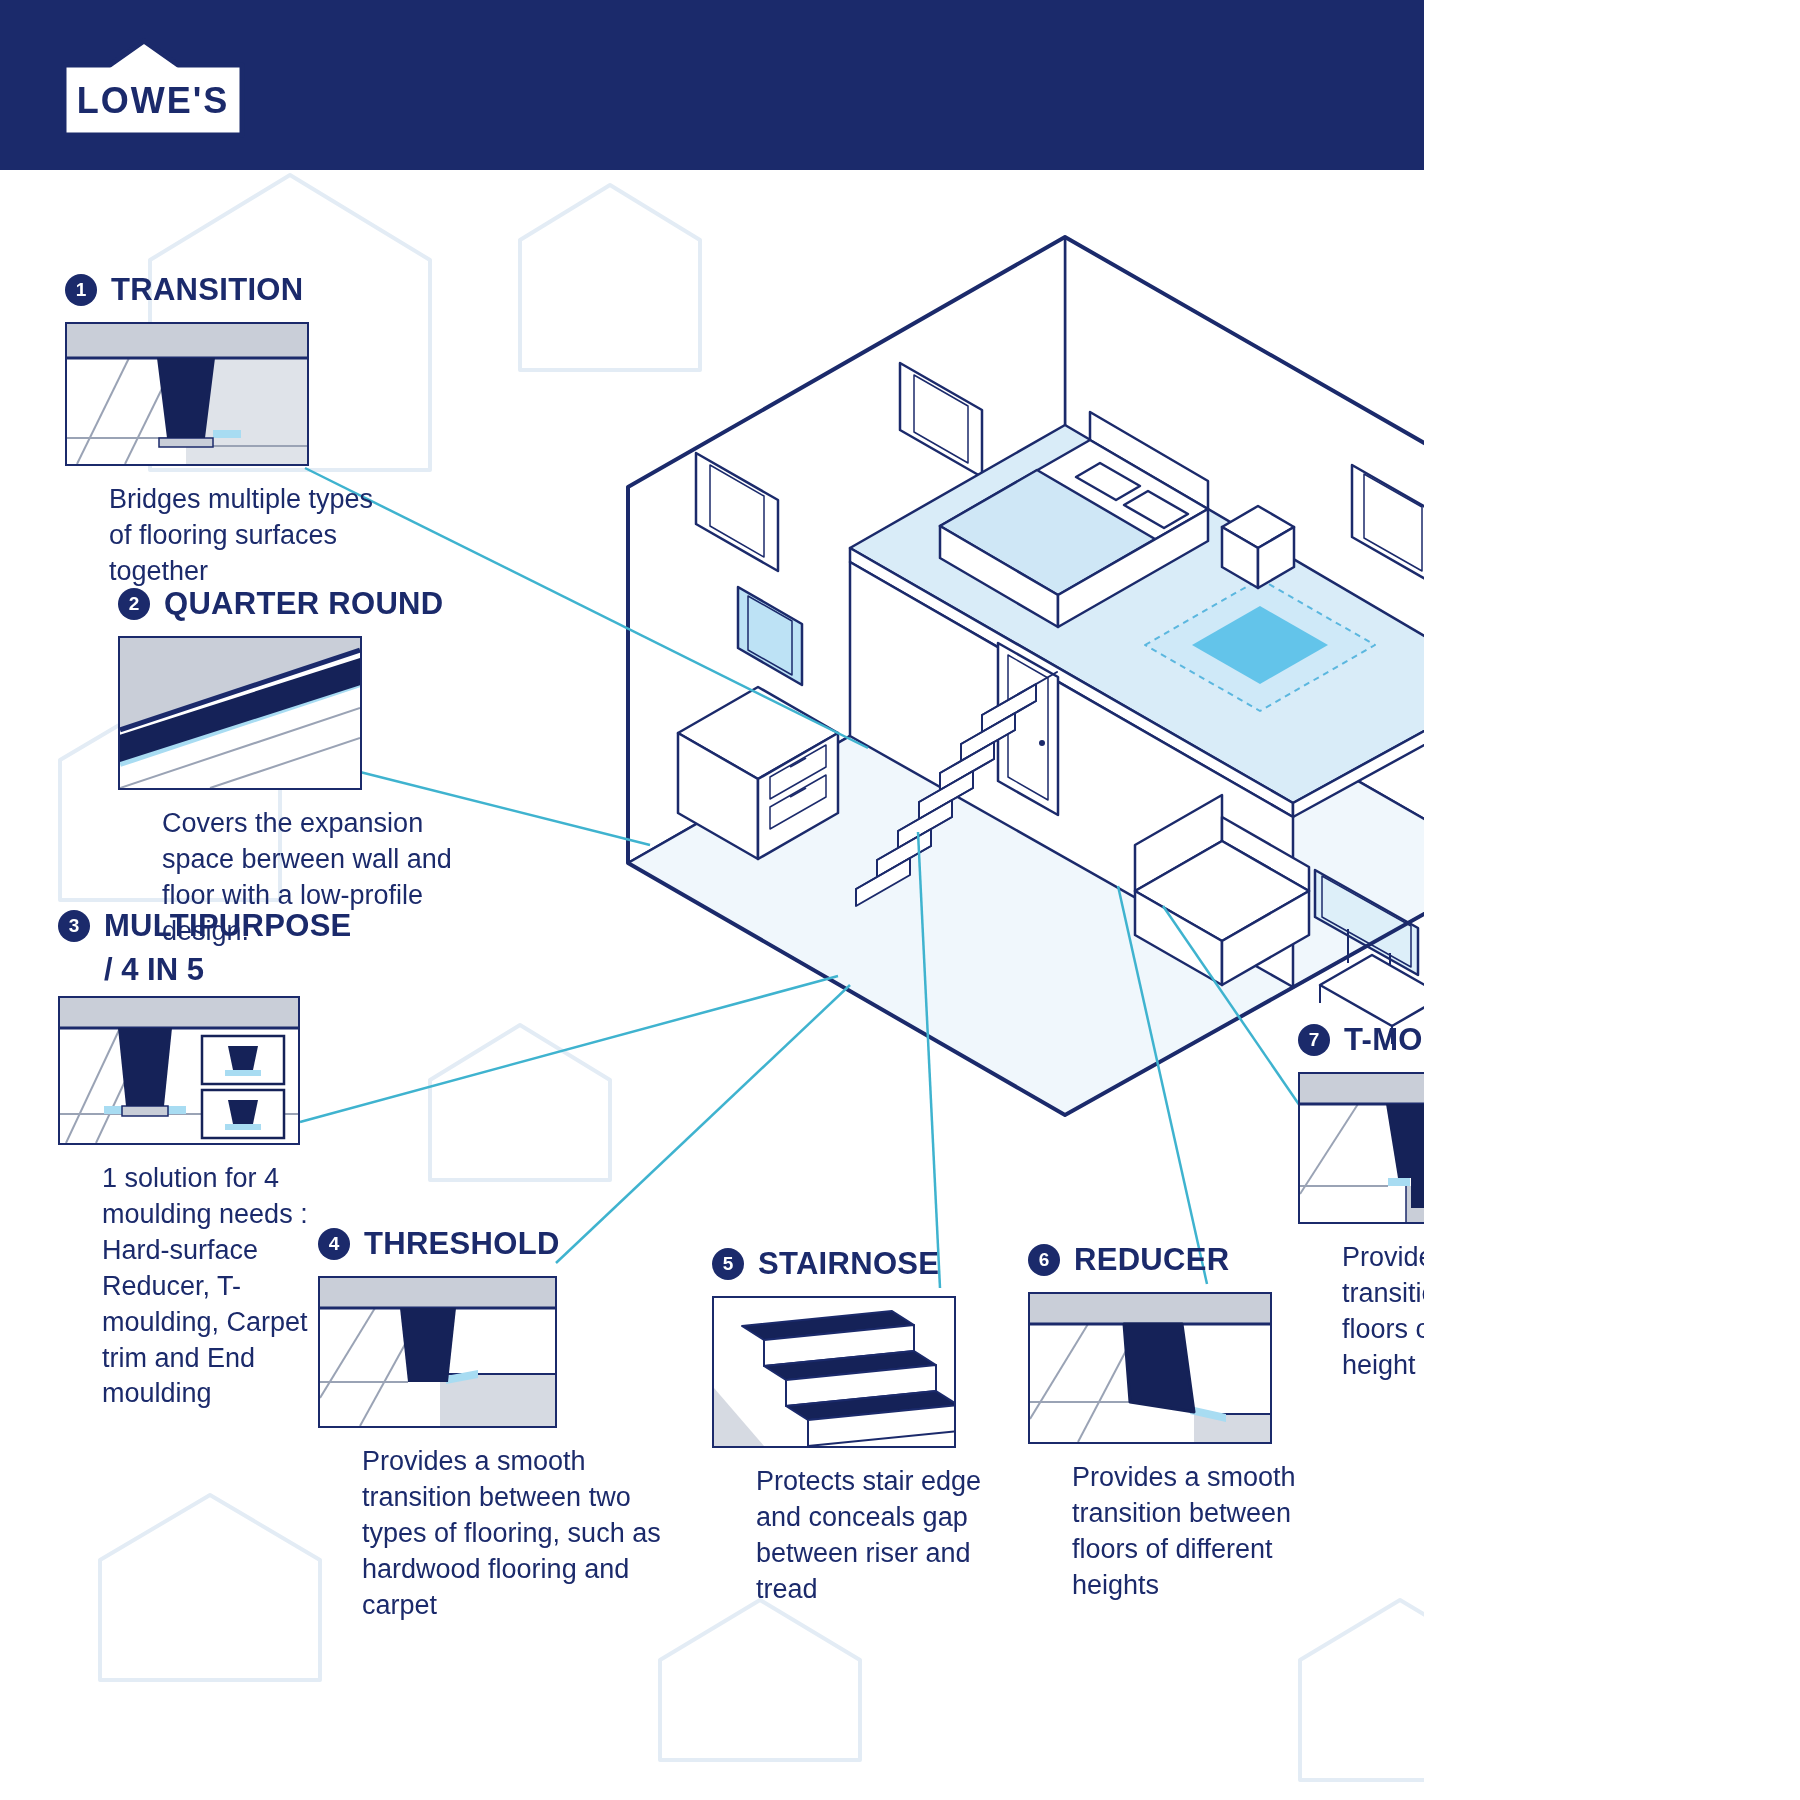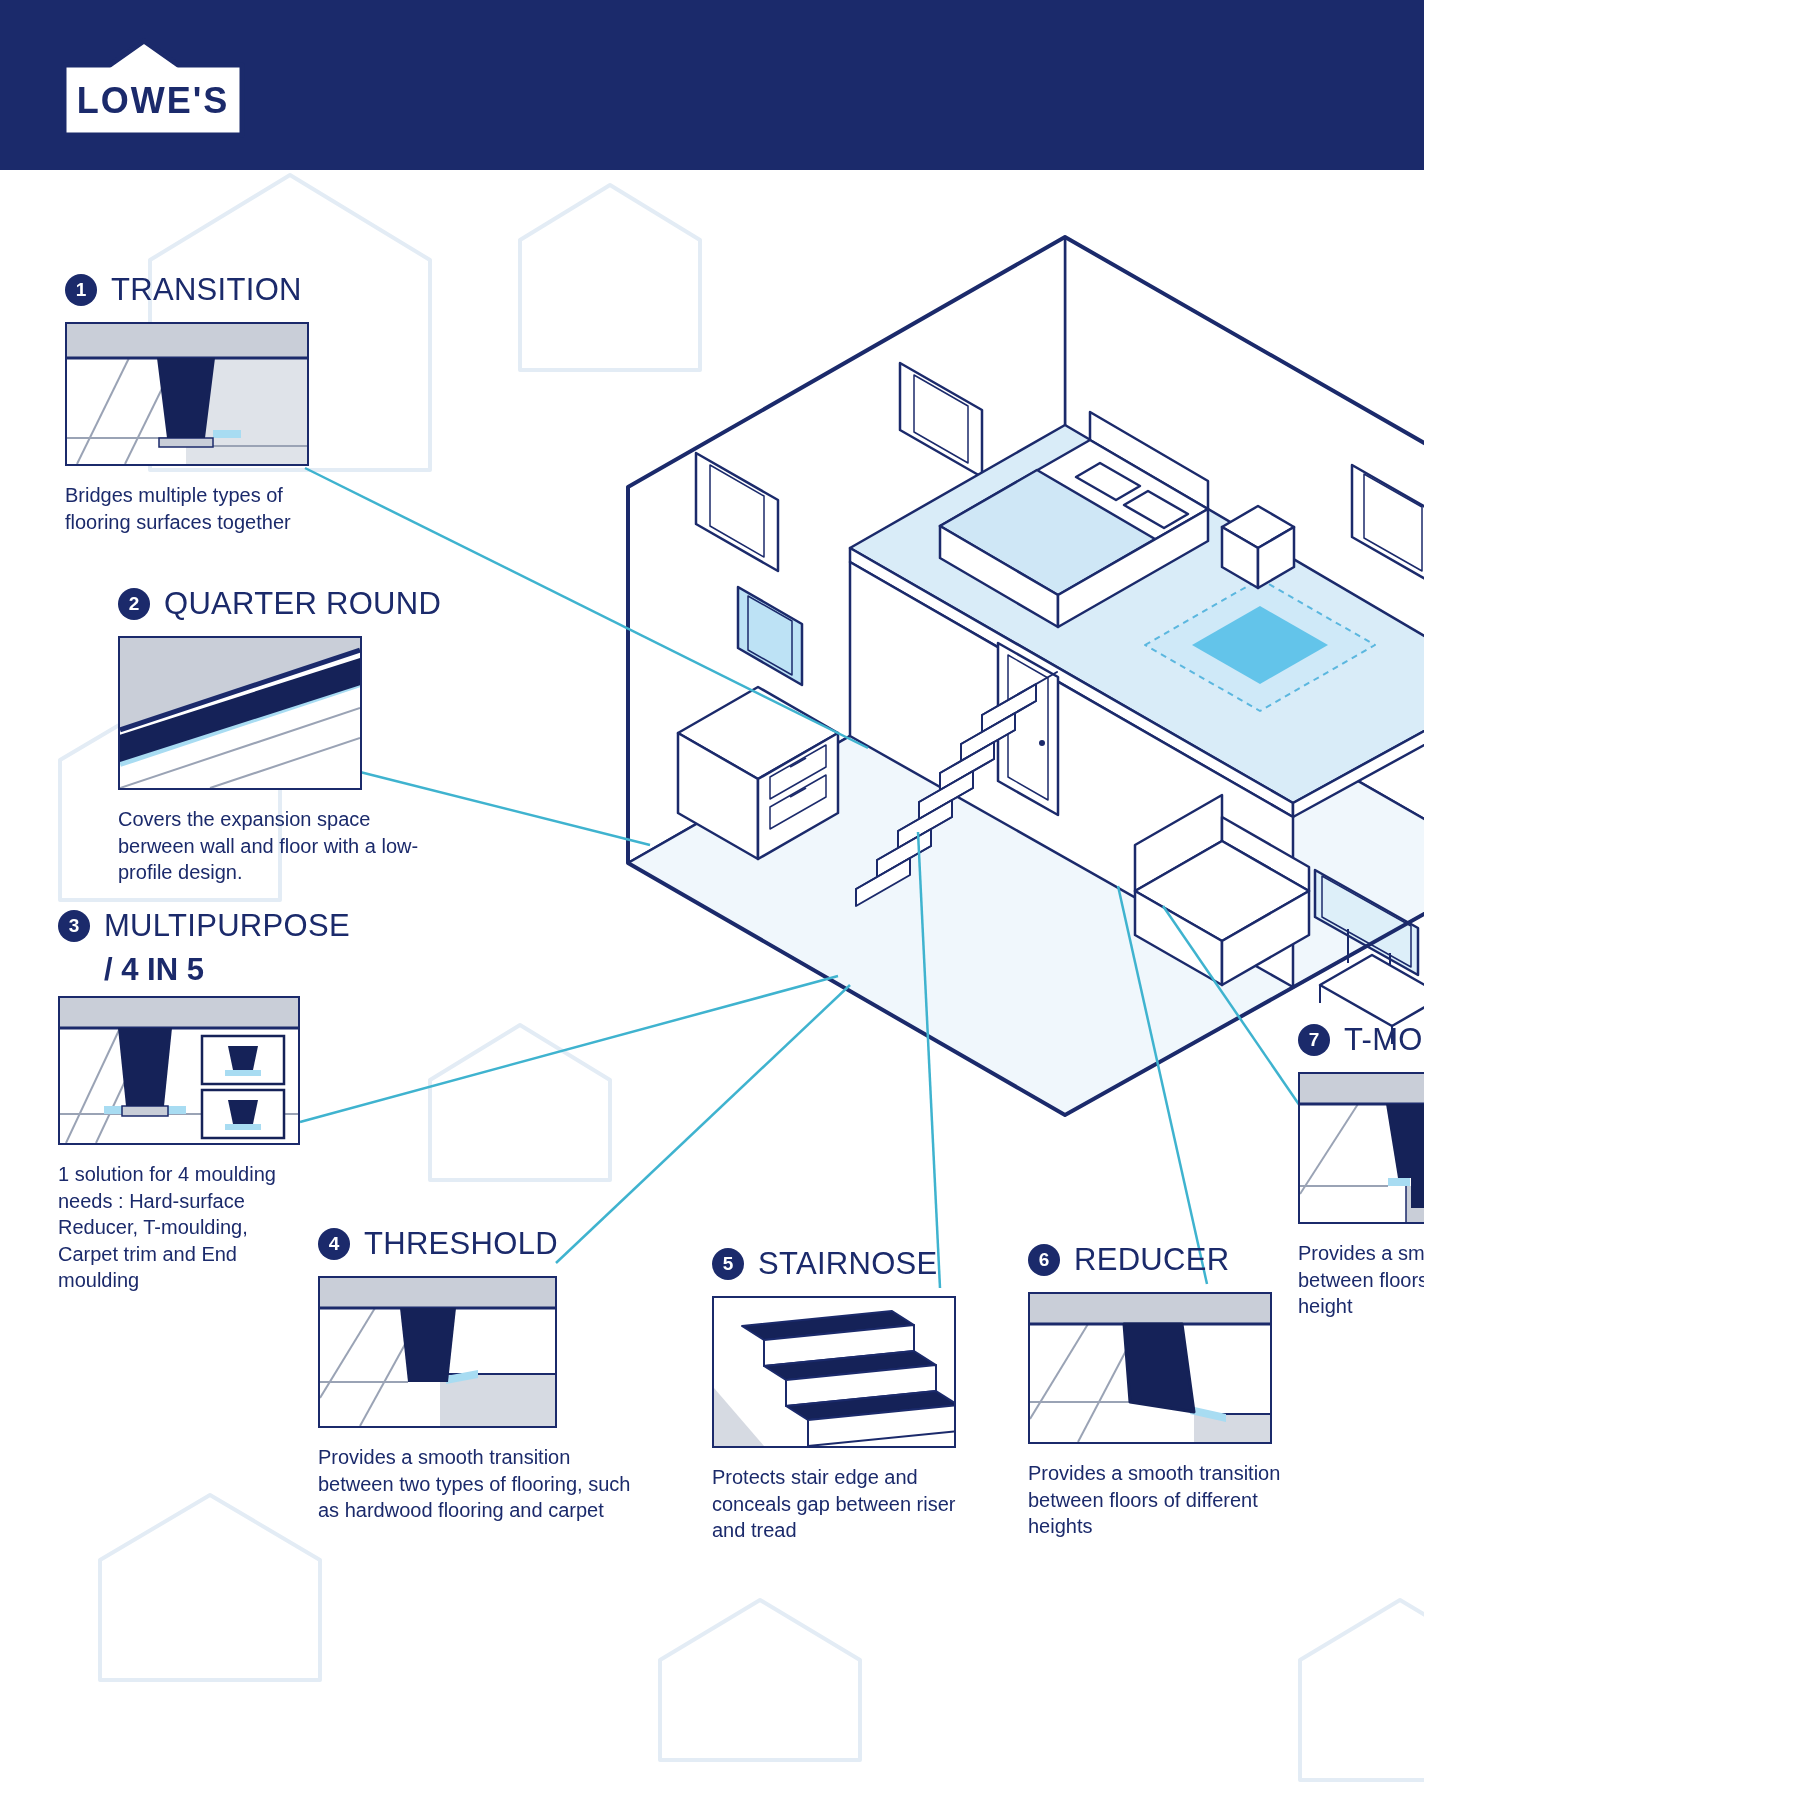--- a/index.html
+++ b/index.html
@@ -9,24 +9,24 @@
   .app-header{position:absolute;left:0;top:0;width:1800px;height:170px;background:#1B2A6B;
         display:flex;align-items:center;z-index:6;}
   .logo{margin-left:58px;flex:0 0 auto;}
   .page-title{margin:0 0 0 92px;font-size:58px;font-weight:bold;color:#ffffff;letter-spacing:.5px;}
   .house-wrap{position:absolute;left:600px;top:215px;width:945px;height:945px;z-index:1;}
   .connectors{position:absolute;left:0;top:0;z-index:2;}
   .callout{position:absolute;z-index:3;}
   .callout-header{display:flex;align-items:center;gap:14px;margin-bottom:14px;}
   .badge{width:32px;height:32px;border-radius:50%;background:#1B2A6B;color:#fff;font-size:19px;
         font-weight:bold;display:flex;align-items:center;justify-content:center;flex:0 0 auto;}
-  .callout-title{font-size:31px;font-weight:normal;color:#1B2A6B;letter-spacing:.3px;}
+  .callout-title{font-size:31px;font-weight:bold;color:#1B2A6B;letter-spacing:.3px;}
   .title2{margin:-6px 0 8px 46px;font-size:31px;font-weight:bold;color:#1B2A6B;}
   .thumb{display:block;border:2.5px solid #1B2A6B;background:#fff;}
-  .caption{margin-top:16px;font-size:20px;line-height:1.33;color:#1B2A6B;}
+  .caption{margin-top:16px;font-size:27px;line-height:1.33;color:#1B2A6B;margin-left:44px;}
 </style>
 </head>
 <body>
 
 <div class="page">
 
   <svg class="bg-pattern" width="1800" height="1800">
     <g fill="none" stroke="#E3ECF5" stroke-width="4" stroke-linejoin="round">
       <path d="M150,470 V260 L290,175 L430,260 V470 Z"></path>
       <path d="M520,370 V240 L610,185 L700,240 V370 Z"></path>

